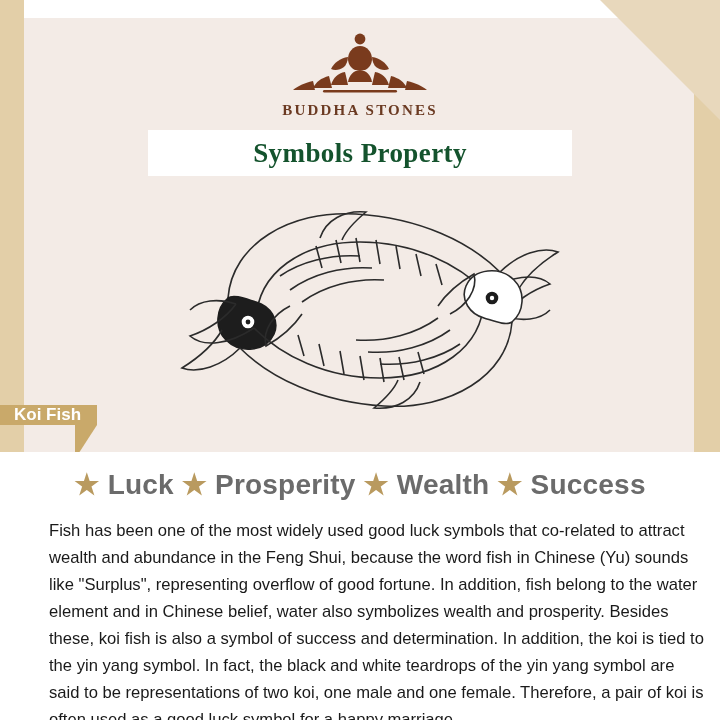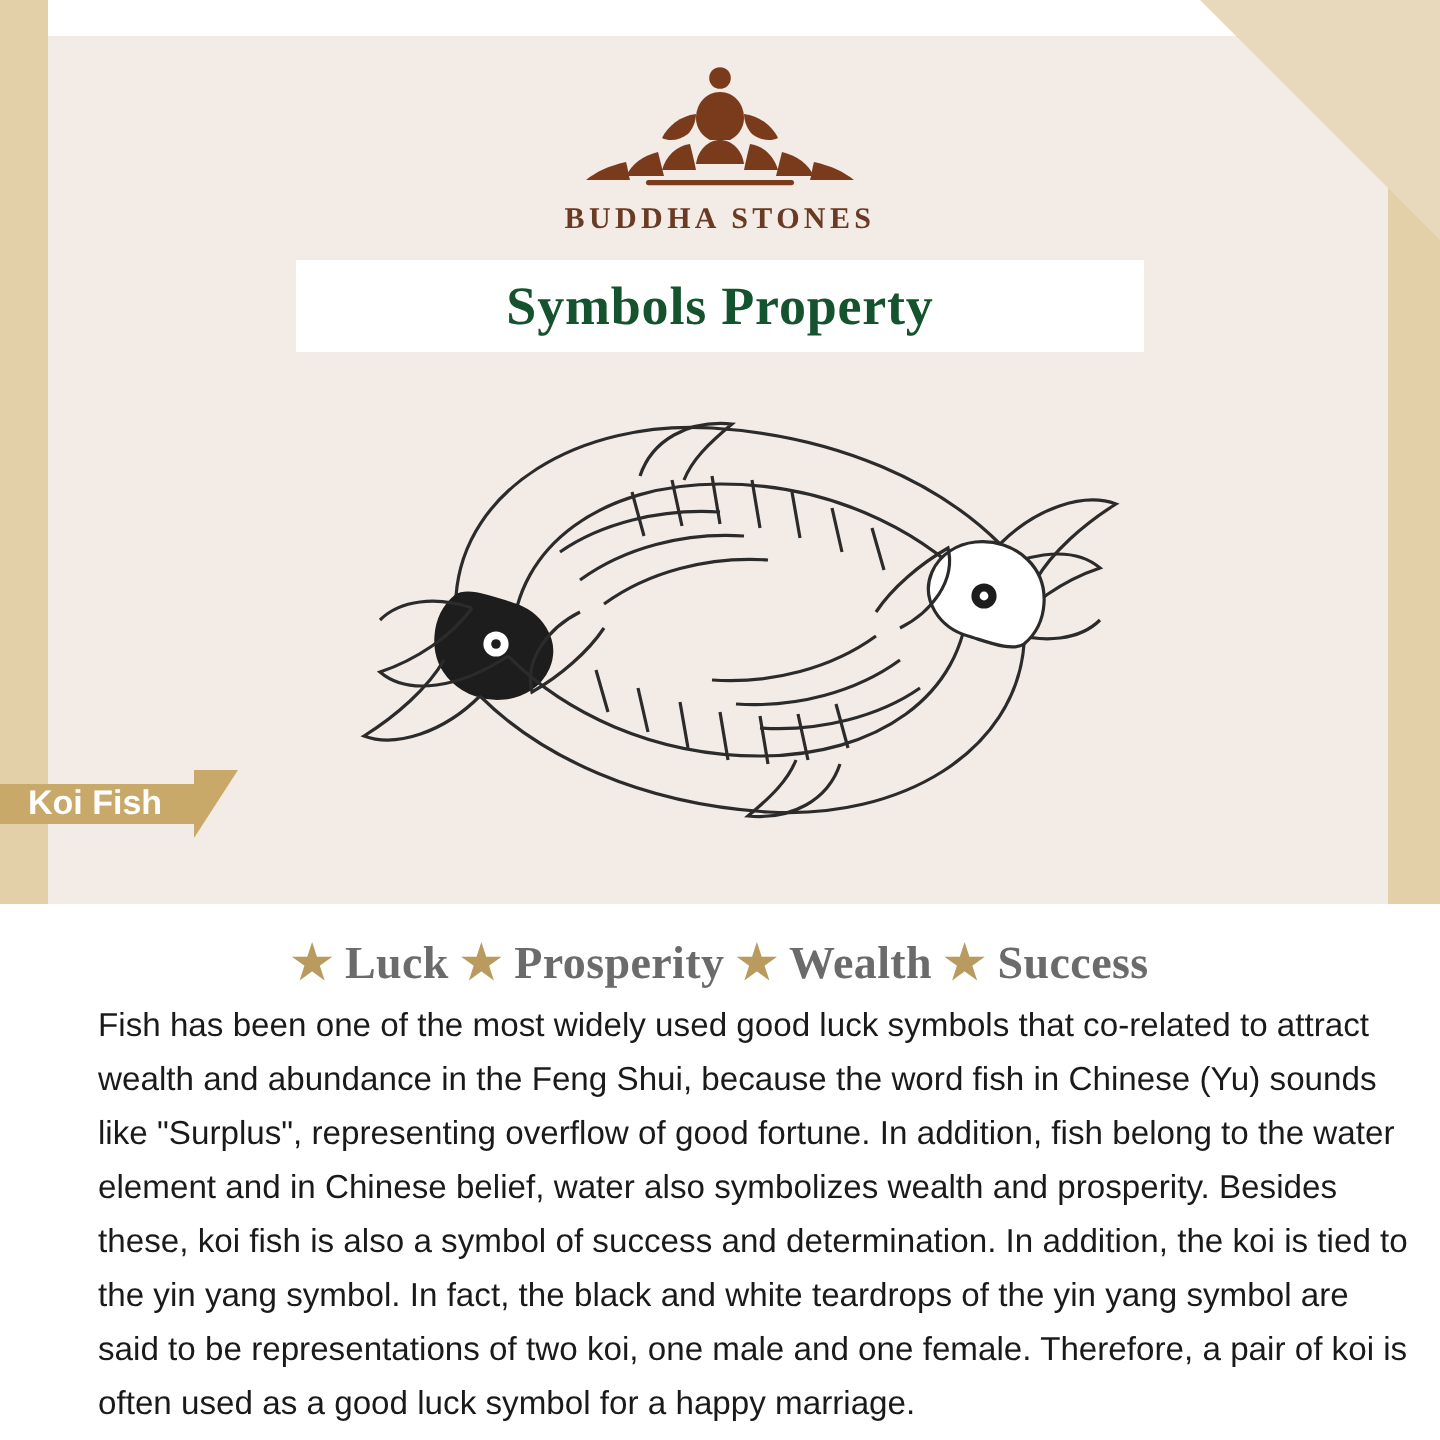--- a/index.html
+++ b/index.html
@@ -86,24 +86,25 @@
   
   .illus {
     position: absolute;
     left: 170px; top: 180px;
     width: 400px; height: 260px;
   }
 
   
   .label-ribbon {
     position: absolute;
-    left: 0; top: 385px;
+    left: 0; top: 405px;
     height: 34px;
     display: flex;
-    align-items: center;
+    align-items: flex-end;
+    flex-direction: column;
   }
   .label-ribbon .body {
     background: #c9a96a;
     color: #ffffff;
     font-size: 17px;
     font-weight: bold;
     display: flex;
     align-items: center;
     padding: 0 16px 0 14px;
     font-family: "Liberation Sans", sans-serif;
@@ -117,25 +118,25 @@
   
   .body-section {
     position: absolute;
     left: 0; top: 452px;
     width: 720px; height: 268px;
     background: #ffffff;
     padding: 10px 14px 0 14px;
   }
   .stars-line {
     text-align: center;
-    font-family: Liberation Serif, serif;
-    font-size: 23px;
+    font-family: Liberation Sans, sans-serif;
+    font-size: 28px;
     font-weight: bold;
     color: #6b6b6b;
-    margin: 6px 0 4px 0;
+    margin: 6px 0 16px 0;
     letter-spacing: 0.2px;
   }
   .stars-line .star { color: #b99a5f; }
   .paragraph {
     font-size: 16.6px;
     line-height: 27px;
     color: #1a1a1a;
     text-align: left;
     font-family: "Liberation Sans", sans-serif;
     margin-left: 35px;

